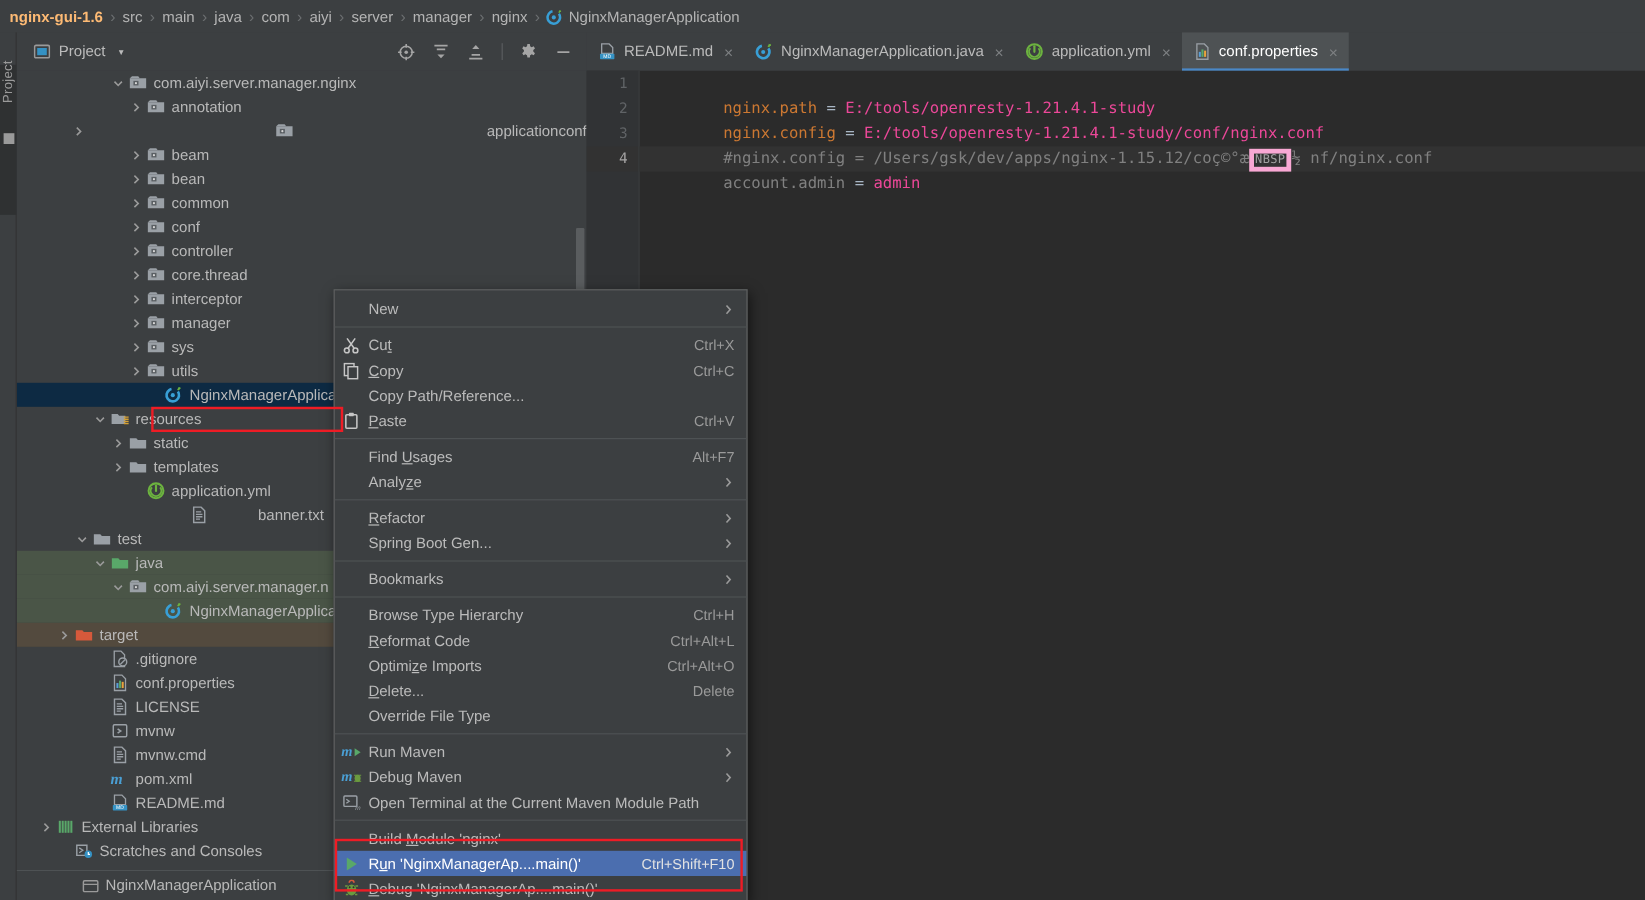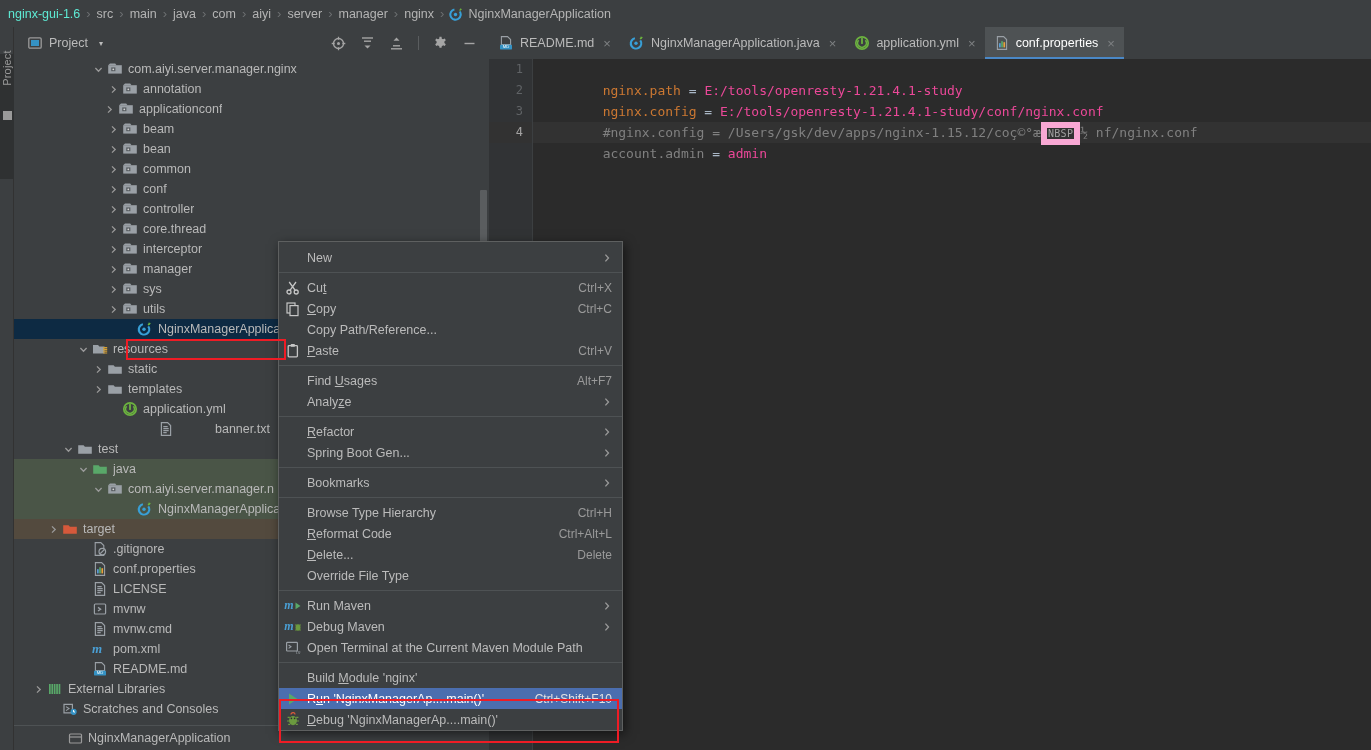--- a/index.html
+++ b/index.html
@@ -12,21 +12,21 @@
   }
   #root { position: relative; width: 1371px; height: 750px; }
 
   
   .breadcrumb-bar {
     position: absolute; left: 0; top: 0; width: 1371px; height: 27px;
     background: #3c3f41; display: flex; align-items: center;
     padding-left: 4px; font-size: 12.5px; color: #a9b7c6;
   }
   .crumb { color: #b4b4b4; white-space: nowrap; padding: 0 1px; }
-  .crumb.first { color: #5eead4; font-weight: normal; padding-left: 4px; }
+  .crumb.first { color: #fdba74; font-weight: bold; padding-left: 4px; }
   .crumb-sep { color: #6c6f71; margin: 0 5px; font-size: 13px; }
   .crumb-icon { display:inline-block; vertical-align:-3px; margin-right:4px; }
 
   
   .tw-header {
     position: absolute; left: 14px; top: 27px; width: 475px; height: 32px;
     background: #3c3f41; display: flex; align-items: center;
   }
   .tw-title { display:flex; align-items:center; gap:7px; padding-left: 14px; }
   .tw-title-label { font-size: 12.5px; color: #bbbbbb; }
@@ -130,21 +130,21 @@
     position:absolute; left:44px; top:0; right:0; height:691px;
     font-family:"DejaVu Sans Mono", monospace; font-size:13px;
   }
   .code-line { height:21px; line-height:21px; padding-left:7px; white-space:pre; }
   .code-line.cur { background:#323232; }
   .k-key2 { color:#cc7832; }
   .k-eq { color:#a9b7c6; }
   .k-val { color:#ec4899; }
   .k-comment { color:#808080; }
   .k-nbsp {
-    border:6px solid #f9a8d4; padding:0 1px; color:#a0a0a0;
+    border:4px solid #f9a8d4; padding:0 1px; color:#a0a0a0;
     font-size:10px; letter-spacing:0.3px;
   }
 
   
   .ctx-menu {
     position:absolute; left:278px; top:241px; width:345px;
     background:#3c3f41; border:1px solid #5e6060;
     box-shadow: 2px 3px 10px rgba(0,0,0,0.55);
     padding:5px 0 0 0; z-index:50;
   }
@@ -286,21 +286,21 @@
           <span class="ticon">
             <svg width="16" height="16" viewBox="0 0 16 16">
               <path d="M1.2 4.2h13.6v8.4H1.2z" fill="#9aa0a6"></path>
               <path d="M1.2 4.2L3 2.6h5.2l1.3 1.6z" fill="#9aa0a6"></path>
               <rect x="4.2" y="6.4" width="4.2" height="3.8" fill="#5a5f63"></rect>
               <circle cx="6.3" cy="8.3" r="0.9" fill="#d6d6d6"></circle>
             </svg>
           </span>
           <span class="tlabel">annotation</span>
         </div>
-        <div class="tree-row" style="padding-left: 90px;">
+        <div class="tree-row" style="padding-left: 46px; justify-content: space-between;">
           <span class="arrow">
             <svg width="11" height="11" viewBox="0 0 11 11">
               <path d="M4 2.4l3.2 3.1L4 8.6" fill="none" stroke="#9a9a9a" stroke-width="1.3"></path>
             </svg>
           </span>
           <span class="ticon">
             <svg width="16" height="16" viewBox="0 0 16 16">
               <path d="M1.2 4.2h13.6v8.4H1.2z" fill="#9aa0a6"></path>
               <path d="M1.2 4.2L3 2.6h5.2l1.3 1.6z" fill="#9aa0a6"></path>
               <rect x="4.2" y="6.4" width="4.2" height="3.8" fill="#5a5f63"></rect>
@@ -943,20 +943,25 @@
           <span class="ctx-label">Browse Type Hierarchy</span>
           <span class="ctx-accel">Ctrl+H</span>
         </div>
         <div class="ctx-item">
           <span class="ctx-icon"></span>
           <span class="ctx-label"><span class="mn">R</span>eformat Code</span>
           <span class="ctx-accel">Ctrl+Alt+L</span>
         </div>
         <div class="ctx-item">
           <span class="ctx-icon"></span>
+          <span class="ctx-label">Optimi<span class="mn">z</span>e Imports</span>
+          <span class="ctx-accel">Ctrl+Alt+O</span>
+        </div>
+        <div class="ctx-item">
+          <span class="ctx-icon"></span>
           <span class="ctx-label"><span class="mn">D</span>elete...</span>
           <span class="ctx-accel">Delete</span>
         </div>
         <div class="ctx-item">
           <span class="ctx-icon"></span>
           <span class="ctx-label">Override File Type</span>
         </div>
         <div class="ctx-sep"></div>
         <div class="ctx-item">
           <span class="ctx-icon">

